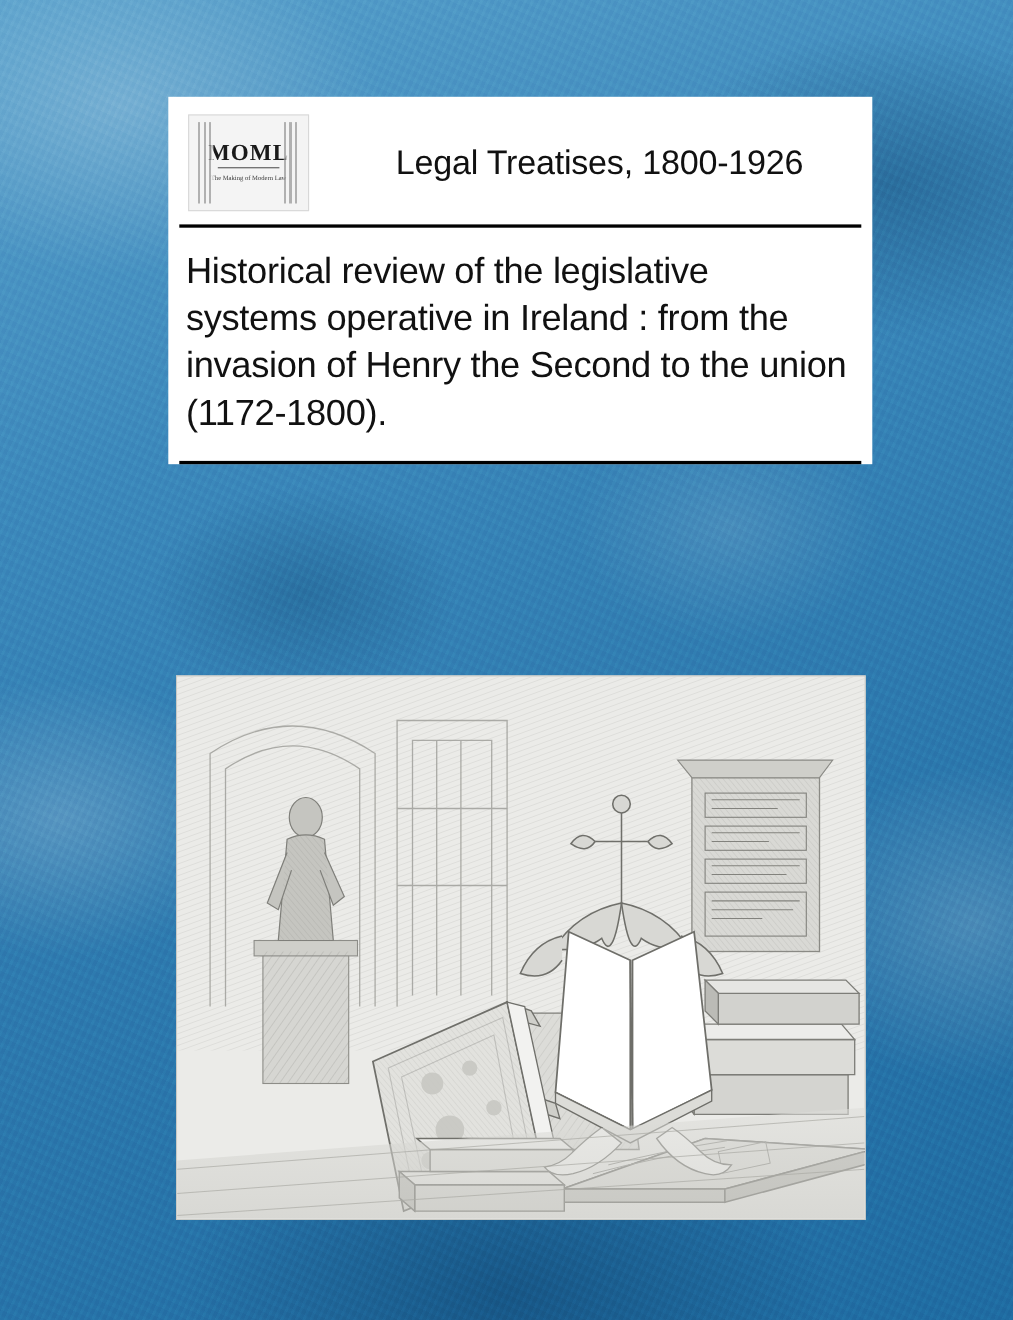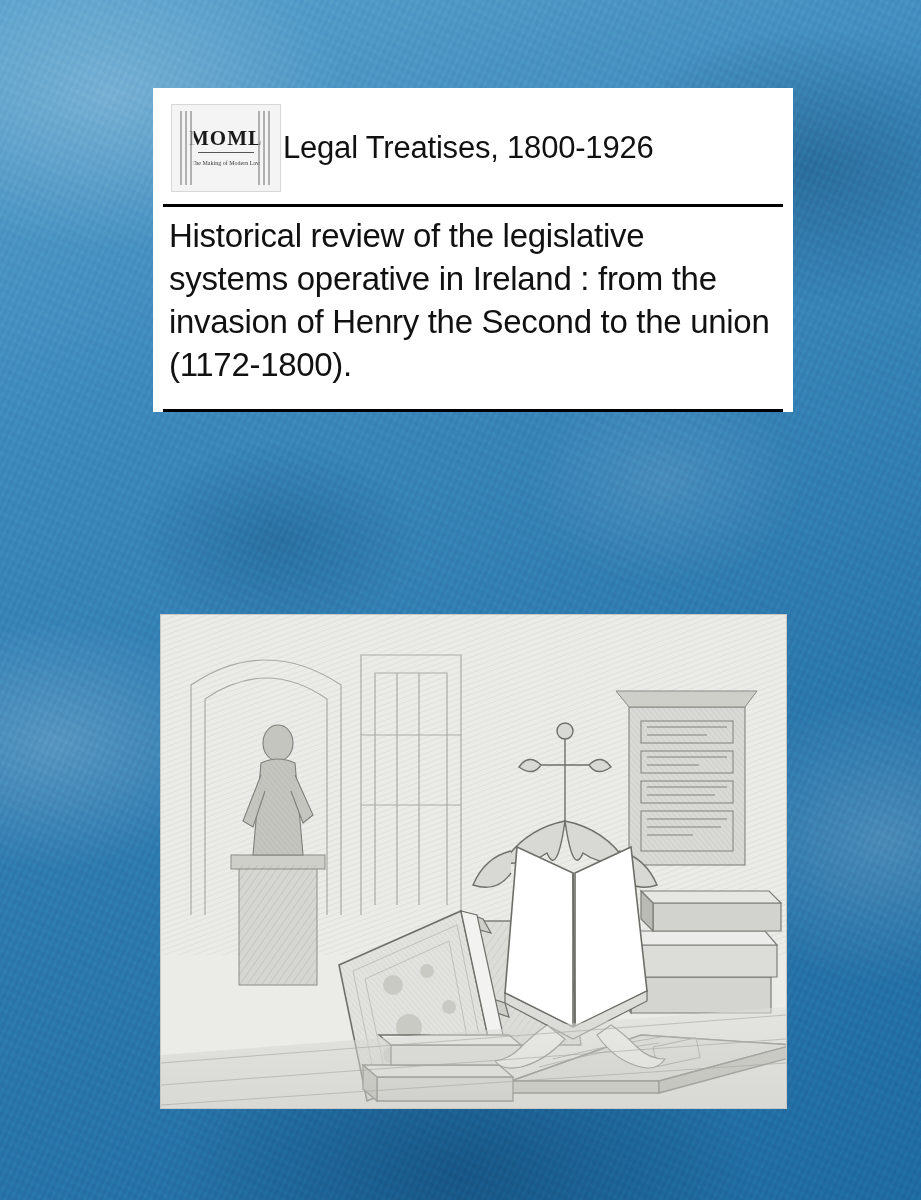--- a/index.html
+++ b/index.html
@@ -52,20 +52,21 @@
     padding: 0;
     z-index: 3;
   }
 
   .imprint-row {
     display: flex;
     align-items: center;
     padding: 16px 8px 12px 18px;
     min-height: 96px;
     box-sizing: border-box;
+    gap: 28px;
   }
 
   .moml-logo {
     width: 108px;
     height: 86px;
     flex: 0 0 108px;
     border: 1px solid #d8d8d8;
     background: #f4f4f4;
     display: flex;
     flex-direction: column;
@@ -106,38 +107,39 @@
   }
   .moml-rule {
     width: 56px;
     height: 1px;
     background: #555;
     margin: 3px 0 2px;
   }
 
   .series-title {
     flex: 1 1 auto;
+    text-align: center;
     font-size: 31px;
     color: #111;
     letter-spacing: -0.2px;
     padding: 0 6px 0 2px;
     white-space: nowrap;
   }
 
   .rule {
     height: 3px;
     background: #000;
     margin: 0 10px;
   }
 
   .book-title {
     font-size: 33px;
     line-height: 1.30;
     color: #111;
-    padding: 8px 22px 22px 16px;
+    padding: 18px 22px 22px 16px;
     letter-spacing: -0.3px;
   }
 
   .author {
     font-size: 29px;
     color: #111;
     padding: 30px 16px 44px 16px;
     letter-spacing: -0.2px;
   }
 

